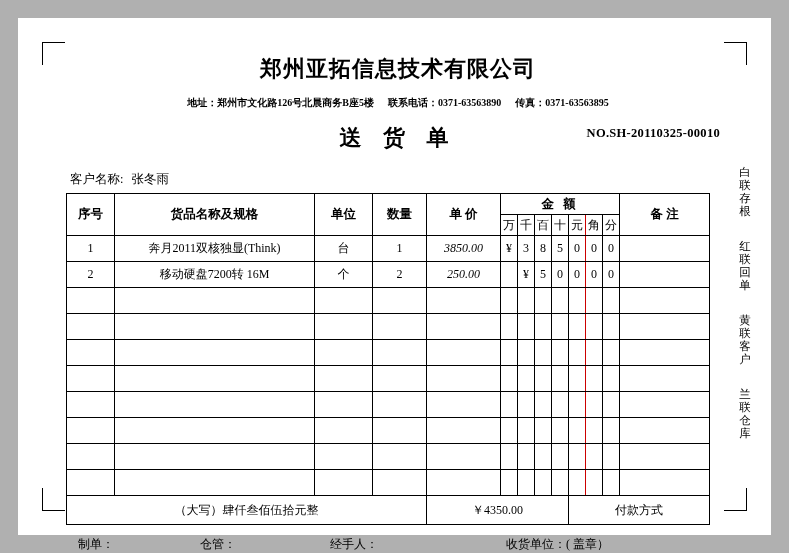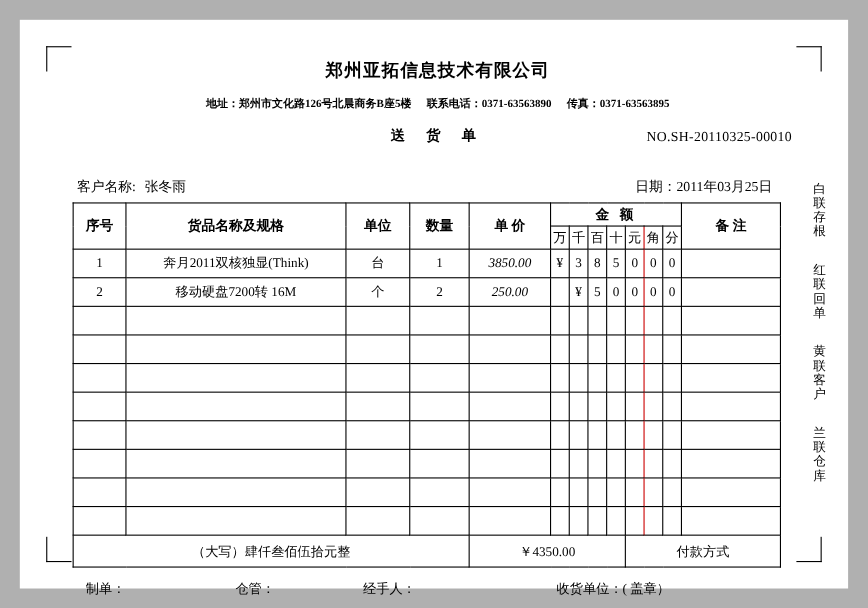--- a/index.html
+++ b/index.html
@@ -33,21 +33,21 @@
   .crop.br { right: 24px; bottom: 24px; border-right: 1px solid #000; border-bottom: 1px solid #000; }
 
   .doc {
     position: absolute;
     left: 40px;
     top: 20px;
     width: 680px;
   }
   .company-title {
     text-align: center;
-    font-size: 16px;
+    font-size: 22px;
     font-weight: bold;
     letter-spacing: 1px;
     margin-top: 16px;
     color: #000;
   }
   .addr-line {
     text-align: center;
     font-size: 10px;
     font-weight: bold;
     margin-top: 12px;
@@ -55,30 +55,30 @@
   }
   .addr-line .gap { display: inline-block; width: 14px; }
 
   .doc-head {
     position: relative;
     margin-top: 13px;
     height: 22px;
   }
   .doc-type {
     text-align: center;
-    font-size: 13px;
+    font-size: 22px;
     font-weight: bold;
     letter-spacing: 8px;
   }
   .doc-no {
     position: absolute;
     right: 18px;
     top: 3px;
     font-size: 12.5px;
-    font-weight: normal;
+    font-weight: bold;
     letter-spacing: 0.3px;
   }
   .meta-row {
     position: relative;
     margin-top: 26px;
     height: 18px;
     font-size: 12.5px;
   }
   .meta-customer { position: absolute; left: 12px; top: 0; }
   .meta-customer .val { margin-left: 8px; }
@@ -160,21 +160,20 @@
       <span>地址：</span><span>郑州市文化路126号北晨商务B座5楼</span><span class="gap"></span><span>联系电话：</span><span>0371-63563890</span><span class="gap"></span><span>传真：</span><span>0371-63563895</span>
     </div>
 
     <div class="doc-head">
       <div class="doc-type">送 货 单</div>
       <div class="doc-no">NO.SH-20110325-00010</div>
     </div>
 
     <div class="meta-row">
       <span class="meta-customer"><span>客户名称:</span><span class="val">张冬雨</span></span>
-      <span class="meta-date"><span>日期：</span><span>2011年03月25日</span></span>
     </div>
 
     <table class="inv">
       <colgroup>
         <col style="width:48px">
         <col style="width:200px">
         <col style="width:58px">
         <col style="width:54px">
         <col style="width:74px">
         <col style="width:17px">
@@ -362,21 +361,21 @@
         <tr>
           <td colspan="4" class="left-pad" style="height:28px">（大写）肆仟叁佰伍拾元整</td>
           <td colspan="5" style="height:28px">￥4350.00</td>
           <td colspan="4" style="height:28px">付款方式</td>
         </tr>
       </tbody>
     </table>
 
     <div class="footer-row">
       <span style="left:12px">制单：</span>
-      <span style="left:148px">仓管：</span>
+      <span style="left:134px">仓管：</span>
       <span style="left:264px">经手人：</span>
       <span style="left:440px">收货单位：( 盖章）</span>
     </div>
 
   </div>
 
   <div class="sidebar">
     <div class="blk">
       <span class="ch">白</span>
         <span class="ch">联</span>

